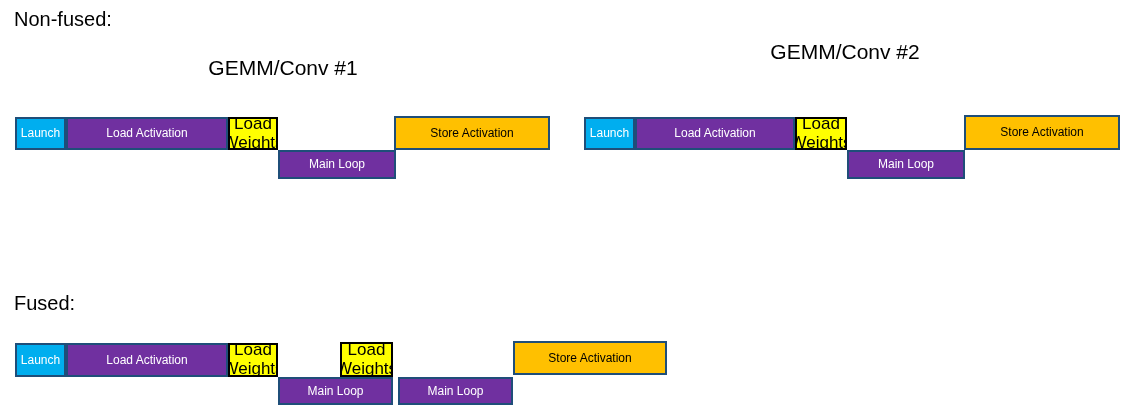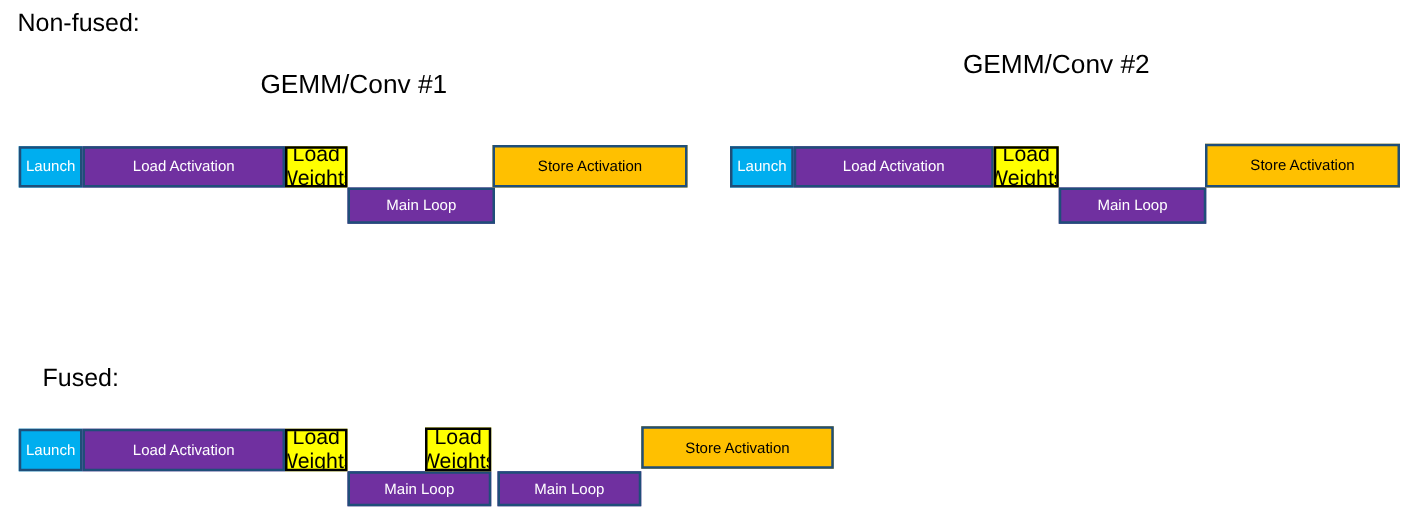--- a/index.html
+++ b/index.html
@@ -47,21 +47,21 @@
 </head>
 <body>
 
 <div id="canvas" style="width: 1135px; height: 410px; background: rgb(255, 255, 255);">
   <div class="section-label" style="left: 14px; top: 8px;">Non-fused:</div>
 
   <div class="group-title" style="left: 283px; transform: translateX(-50%); top: 56px;">GEMM/Conv #1</div>
 
   <div class="group-title" style="left: 845px; transform: translateX(-50%); top: 40px;">GEMM/Conv #2</div>
 
-  <div class="section-label" style="left: 14px; top: 292px; margin-left: 20px;">Fused:</div>
+  <div class="section-label" style="left: 14px; top: 292px;">Fused:</div>
 <div class="block" style="left: 15px; top: 117px; width: 51px; height: 33px; background: rgb(0, 174, 239); border-color: rgb(31, 78, 121); color: rgb(255, 255, 255);">Launch</div>
     <div class="block" style="left: 66px; top: 117px; width: 162px; height: 33px; background: rgb(112, 48, 160); border-color: rgb(31, 78, 121); color: rgb(255, 255, 255);">Load Activation</div>
     <div class="block wrap" style="left: 228px; top: 117px; width: 50px; height: 33px; background: rgb(255, 255, 0); border-color: rgb(0, 0, 0); color: rgb(0, 0, 0);">Load Weights</div>
     <div class="block" style="left: 278px; top: 150px; width: 118px; height: 29px; background: rgb(112, 48, 160); border-color: rgb(31, 78, 121); color: rgb(255, 255, 255);">Main Loop</div>
     <div class="block" style="left: 394px; top: 116px; width: 156px; height: 34px; background: rgb(255, 192, 0); border-color: rgb(31, 78, 121); color: rgb(0, 0, 0);">Store Activation</div>
     <div class="block" style="left: 584px; top: 117px; width: 51px; height: 33px; background: rgb(0, 174, 239); border-color: rgb(31, 78, 121); color: rgb(255, 255, 255);">Launch</div>
     <div class="block" style="left: 635px; top: 117px; width: 160px; height: 33px; background: rgb(112, 48, 160); border-color: rgb(31, 78, 121); color: rgb(255, 255, 255);">Load Activation</div>
     <div class="block wrap" style="left: 795px; top: 117px; width: 52px; height: 33px; background: rgb(255, 255, 0); border-color: rgb(0, 0, 0); color: rgb(0, 0, 0);">Load Weights</div>
     <div class="block" style="left: 847px; top: 150px; width: 118px; height: 29px; background: rgb(112, 48, 160); border-color: rgb(31, 78, 121); color: rgb(255, 255, 255);">Main Loop</div>
     <div class="block" style="left: 964px; top: 115px; width: 156px; height: 35px; background: rgb(255, 192, 0); border-color: rgb(31, 78, 121); color: rgb(0, 0, 0);">Store Activation</div>

